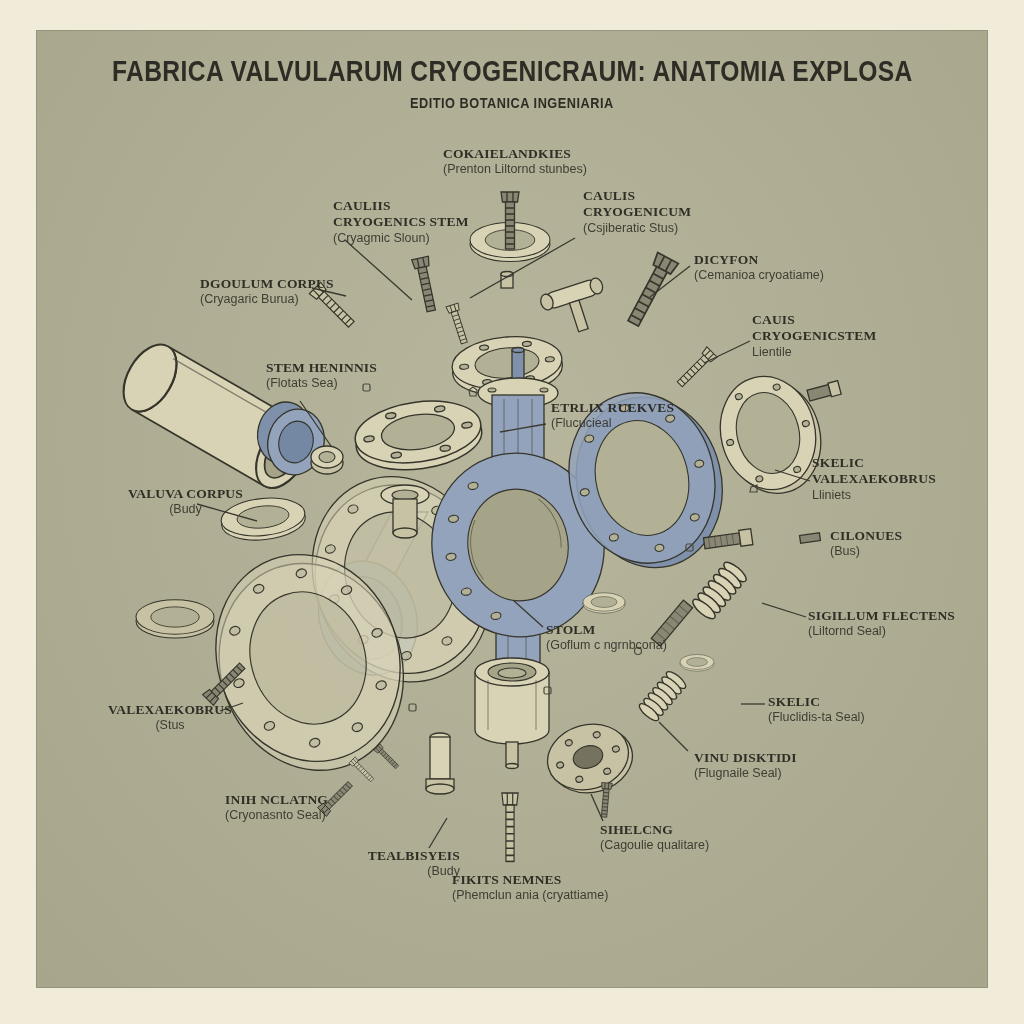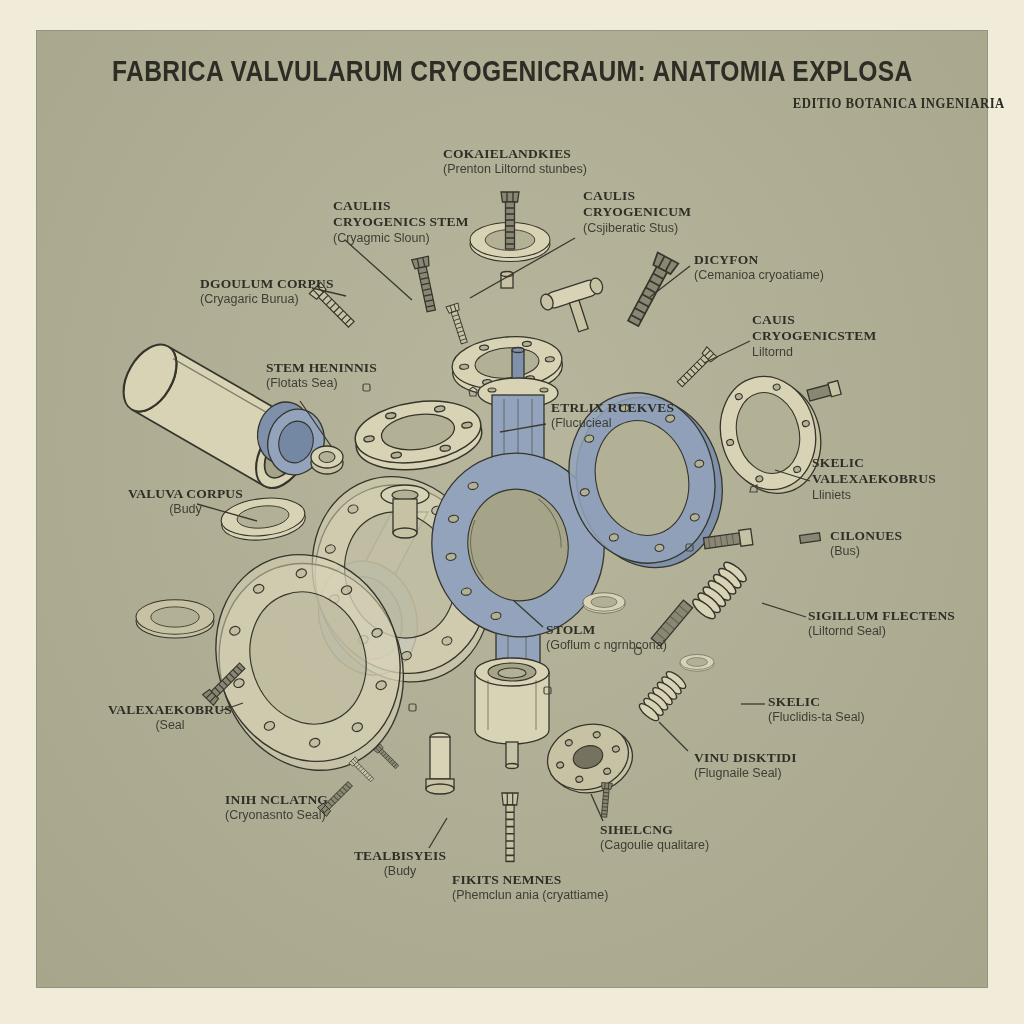--- a/index.html
+++ b/index.html
@@ -4,28 +4,28 @@
 <style>
   html,body{margin:0;padding:0;background:#e8e2d0;}
   .paper{position:relative;width:1024px;height:1024px;background:#f1ebda;overflow:hidden;
          font-family:"Liberation Sans",sans-serif;}
   .panel{position:absolute;left:36px;top:30px;width:952px;height:958px;background:#b2b196;
          background-image:radial-gradient(ellipse at 50% 42%,rgba(255,255,255,.07),rgba(70,70,48,.10));
          box-shadow:0 0 0 1px rgba(90,88,66,.25) inset;}
   .title-wrap{position:absolute;left:0;right:0;top:54px;text-align:center;color:#2e2d25;}
   .main-title{font-size:30px;font-weight:bold;letter-spacing:.5px;display:inline-block;
               transform:scaleX(.82);transform-origin:center;white-space:nowrap;}
-  .sub-title-wrap{position:absolute;left:0;right:0;top:94px;text-align:right;color:#2e2d25;font-family:Liberation Serif, serif;}
+  .sub-title-wrap{position:absolute;left:0;right:0;top:94px;text-align:center;color:#2e2d25;}
   .sub-title{font-size:15px;font-weight:bold;letter-spacing:.6px;display:inline-block;
              transform:scaleX(.85);transform-origin:center;white-space:nowrap;}
   svg.scene{position:absolute;left:0;top:0;}
   .lbl{position:absolute;color:#2f2e26;line-height:1.22;}
   .lbl-name{font-size:13.5px;font-weight:bold;letter-spacing:.2px;font-family:Liberation Serif, serif;}
   .lbl-detail{font-size:12.5px;opacity:.88;}
-  .ta-c{text-align:center}.ta-r{text-align:center}
+  .ta-c{text-align:center}.ta-r{text-align:right}
 
   
   .part-cream{fill:#d9d3b6;stroke:#35352b;stroke-width:1.3;}
   .part-cream2{fill:#c8c2a5;stroke:#35352b;stroke-width:1.3;}
   .part-ghost{fill:#d9d3b6;fill-opacity:.52;stroke:#35352b;stroke-width:1.3;}
   .part-blue{fill:#93a3bb;stroke:#35352b;stroke-width:1.3;}
   .part-blue2{fill:#7e90aa;stroke:#35352b;stroke-width:1.3;}
   .part-blueghost{fill:#93a3bb;fill-opacity:.85;stroke:#35352b;stroke-width:1.3;}
   .part-dark{fill:#8a8674;stroke:#35352b;stroke-width:1.3;}
   .hole{fill:#b2b196;stroke:#35352b;stroke-width:1.1;}
@@ -301,21 +301,21 @@
   <div class="lbl" style="left:200px;top:276px;width:170px">
     <div class="lbl-name">DGOULUM CORPUS</div>
     <div class="lbl-detail">(Cryagaric Burua)</div>
   </div>
   <div class="lbl" style="left:694px;top:252px;width:180px">
     <div class="lbl-name">DICYFON</div>
     <div class="lbl-detail">(Cemanioa cryoatiame)</div>
   </div>
   <div class="lbl" style="left:752px;top:312px;width:125px">
     <div class="lbl-name">CAUIS CRYOGENICSTEM</div>
-    <div class="lbl-detail">Liltornd</div>
+    <div class="lbl-detail">Lientile</div>
   </div>
   <div class="lbl" style="left:266px;top:360px;width:160px">
     <div class="lbl-name">STEM HENINNIS</div>
     <div class="lbl-detail">(Flotats Sea)</div>
   </div>
   <div class="lbl" style="left:551px;top:400px;width:160px">
     <div class="lbl-name">ETRLIX RUEKVES</div>
     <div class="lbl-detail">(Flucucieal</div>
   </div>
   <div class="lbl" style="left:812px;top:455px;width:130px">
@@ -357,15 +357,15 @@
   <div class="lbl" style="left:452px;top:872px;width:250px">
     <div class="lbl-name">FIKITS NEMNES</div>
     <div class="lbl-detail">(Phemclun ania (cryattiame)</div>
   </div>
   <div class="lbl" style="left:225px;top:792px;width:170px">
     <div class="lbl-name">INIH NCLATNG</div>
     <div class="lbl-detail">(Cryonasnto Seal)</div>
   </div>
   <div class="lbl ta-c" style="left:95px;top:702px;width:150px">
     <div class="lbl-name">VALEXAEKOBRUS</div>
-    <div class="lbl-detail">(Seal</div>
+    <div class="lbl-detail">(Stus</div>
   </div>
 </div>
 
 </body></html>

